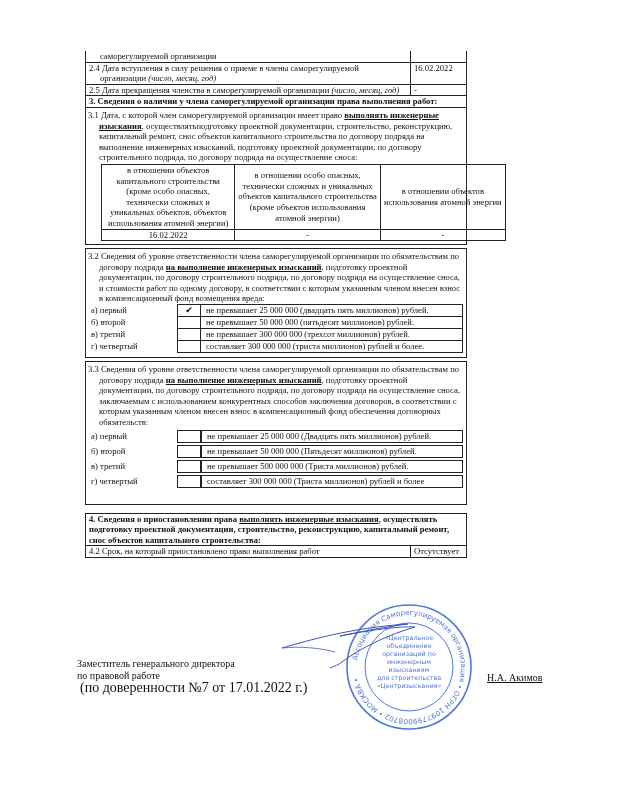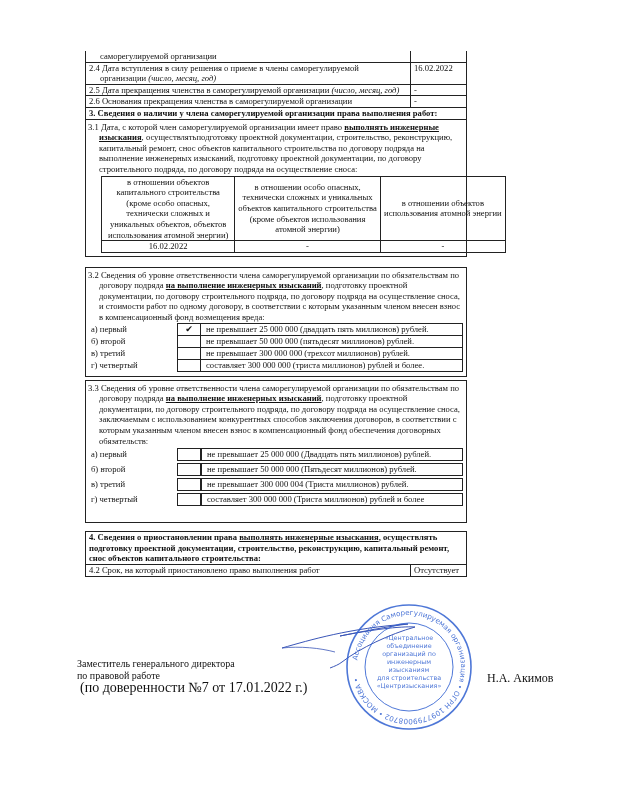--- a/index.html
+++ b/index.html
@@ -17,21 +17,21 @@
   .box.first { border-top:1px solid #222; }
   .sub { width:405px; margin:1px 0 0 13px; }
   .sub td { border:1px solid #222; text-align:center; padding:0 3px; vertical-align:middle; }
   .lvl { margin-left:0; width:100%; }
   .lvl td { border:none; padding:0; height:11px; vertical-align:middle; }
   .lvl td.lab { width:86px; padding-left:3px; }
   .lvl td.chk { width:22px; border:1px solid #222; text-align:center; font-size:9px; }
   .lvl td.txt { border:1px solid #222; padding-left:5px; }
   .sig { position:absolute; left:77px; top:658px; font-size:10px; line-height:12px; }
   .sig .small { font-size:14px; }
-  .name { position:absolute; left:487px; top:673px; font-size:12px; }
+  .name { position:absolute; left:487px; top:673px; font-size:10px;text-decoration:underline; }
   .stamp { position:absolute; left:344px; top:602px; width:130px; height:130px; }
   .sign { position:absolute; left:280px; top:618px; width:140px; height:60px; }
 </style>
 </head>
 <body>
 
 <div class="page">
 
   <table class="bt">
     <tbody>
@@ -47,26 +47,20 @@
           </td>
       <td>16.02.2022</td>
     </tr>
     <tr>
       <td class="lc">
             <span class="ind"><span>2.5 Дата прекращения членства в саморегулируемой организации </span><span class="it">(число, месяц, год)</span></span>
           </td>
       <td>-</td>
     </tr>
     <tr>
-      <td class="lc">
-            <span class="ind">2.6 Основания прекращения членства в саморегулируемой организации</span>
-          </td>
-      <td>-</td>
-    </tr>
-    <tr>
       <td colspan="2" class="bh">3. Сведения о наличии у члена саморегулируемой организации права выполнения работ:</td>
     </tr>
   </tbody>
     </table>
 
   <div class="box" style="padding-bottom:3px;">
     <span class="ind"><span>3.1 Дата, с которой член саморегулируемой организации имеет право </span><span class="ul">выполнять инженерные изыскания</span><span>, осуществлятьподготовку проектной документации, строительство, реконструкцию, капитальный ремонт, снос объектов капитального строительства по договору подряда на выполнение инженерных изысканий, подготовку проектной документации, по договору строительного подряда, по договору подряда на осуществление сноса:</span></span>
     <table class="sub">
       <tbody>
           <tr>
@@ -76,21 +70,21 @@
       </tr>
       <tr>
         <td>16.02.2022</td>
         <td>-</td>
         <td>-</td>
       </tr>
     </tbody>
       </table>
   </div>
 
-  <div class="box first" style="margin-top:10px;">
+  <div class="box first" style="margin-top:3px;">
     <span class="ind"><span>3.2 Сведения об уровне ответственности члена саморегулируемой организации по обязательствам по договору подряда </span><span class="ul">на выполнение инженерных изысканий</span><span>, подготовку проектной документации, по договору строительного подряда, по договору подряда на осуществление сноса, и стоимости работ по одному договору, в соответствии с которым указанным членом внесен взнос в компенсационный фонд возмещения вреда:</span></span>
     <table class="lvl">
       <tbody>
           <tr>
             <td class="lab">а) первый</td>
             <td class="chk">✔</td>
             <td class="txt">не превышает 25 000 000 (двадцать пять миллионов) рублей.</td>
           </tr>
       <tr>
             <td class="lab">б) второй</td>
@@ -121,21 +115,21 @@
             <td class="txt">не превышает 25 000 000 (Двадцать пять миллионов) рублей.</td>
           </tr>
       <tr>
             <td class="lab">б) второй</td>
             <td class="chk"></td>
             <td class="txt">не превышает 50 000 000 (Пятьдесят миллионов) рублей.</td>
           </tr>
       <tr>
             <td class="lab">в) третий</td>
             <td class="chk"></td>
-            <td class="txt">не превышает 300 000 004 (Триста миллионов) рублей.</td>
+            <td class="txt">не превышает 500 000 000 (Триста миллионов) рублей.</td>
           </tr>
       <tr>
             <td class="lab">г) четвертый</td>
             <td class="chk"></td>
             <td class="txt">составляет 300 000 000 (Триста миллионов) рублей и более</td>
           </tr>
     </tbody>
       </table>
   </div>
 

